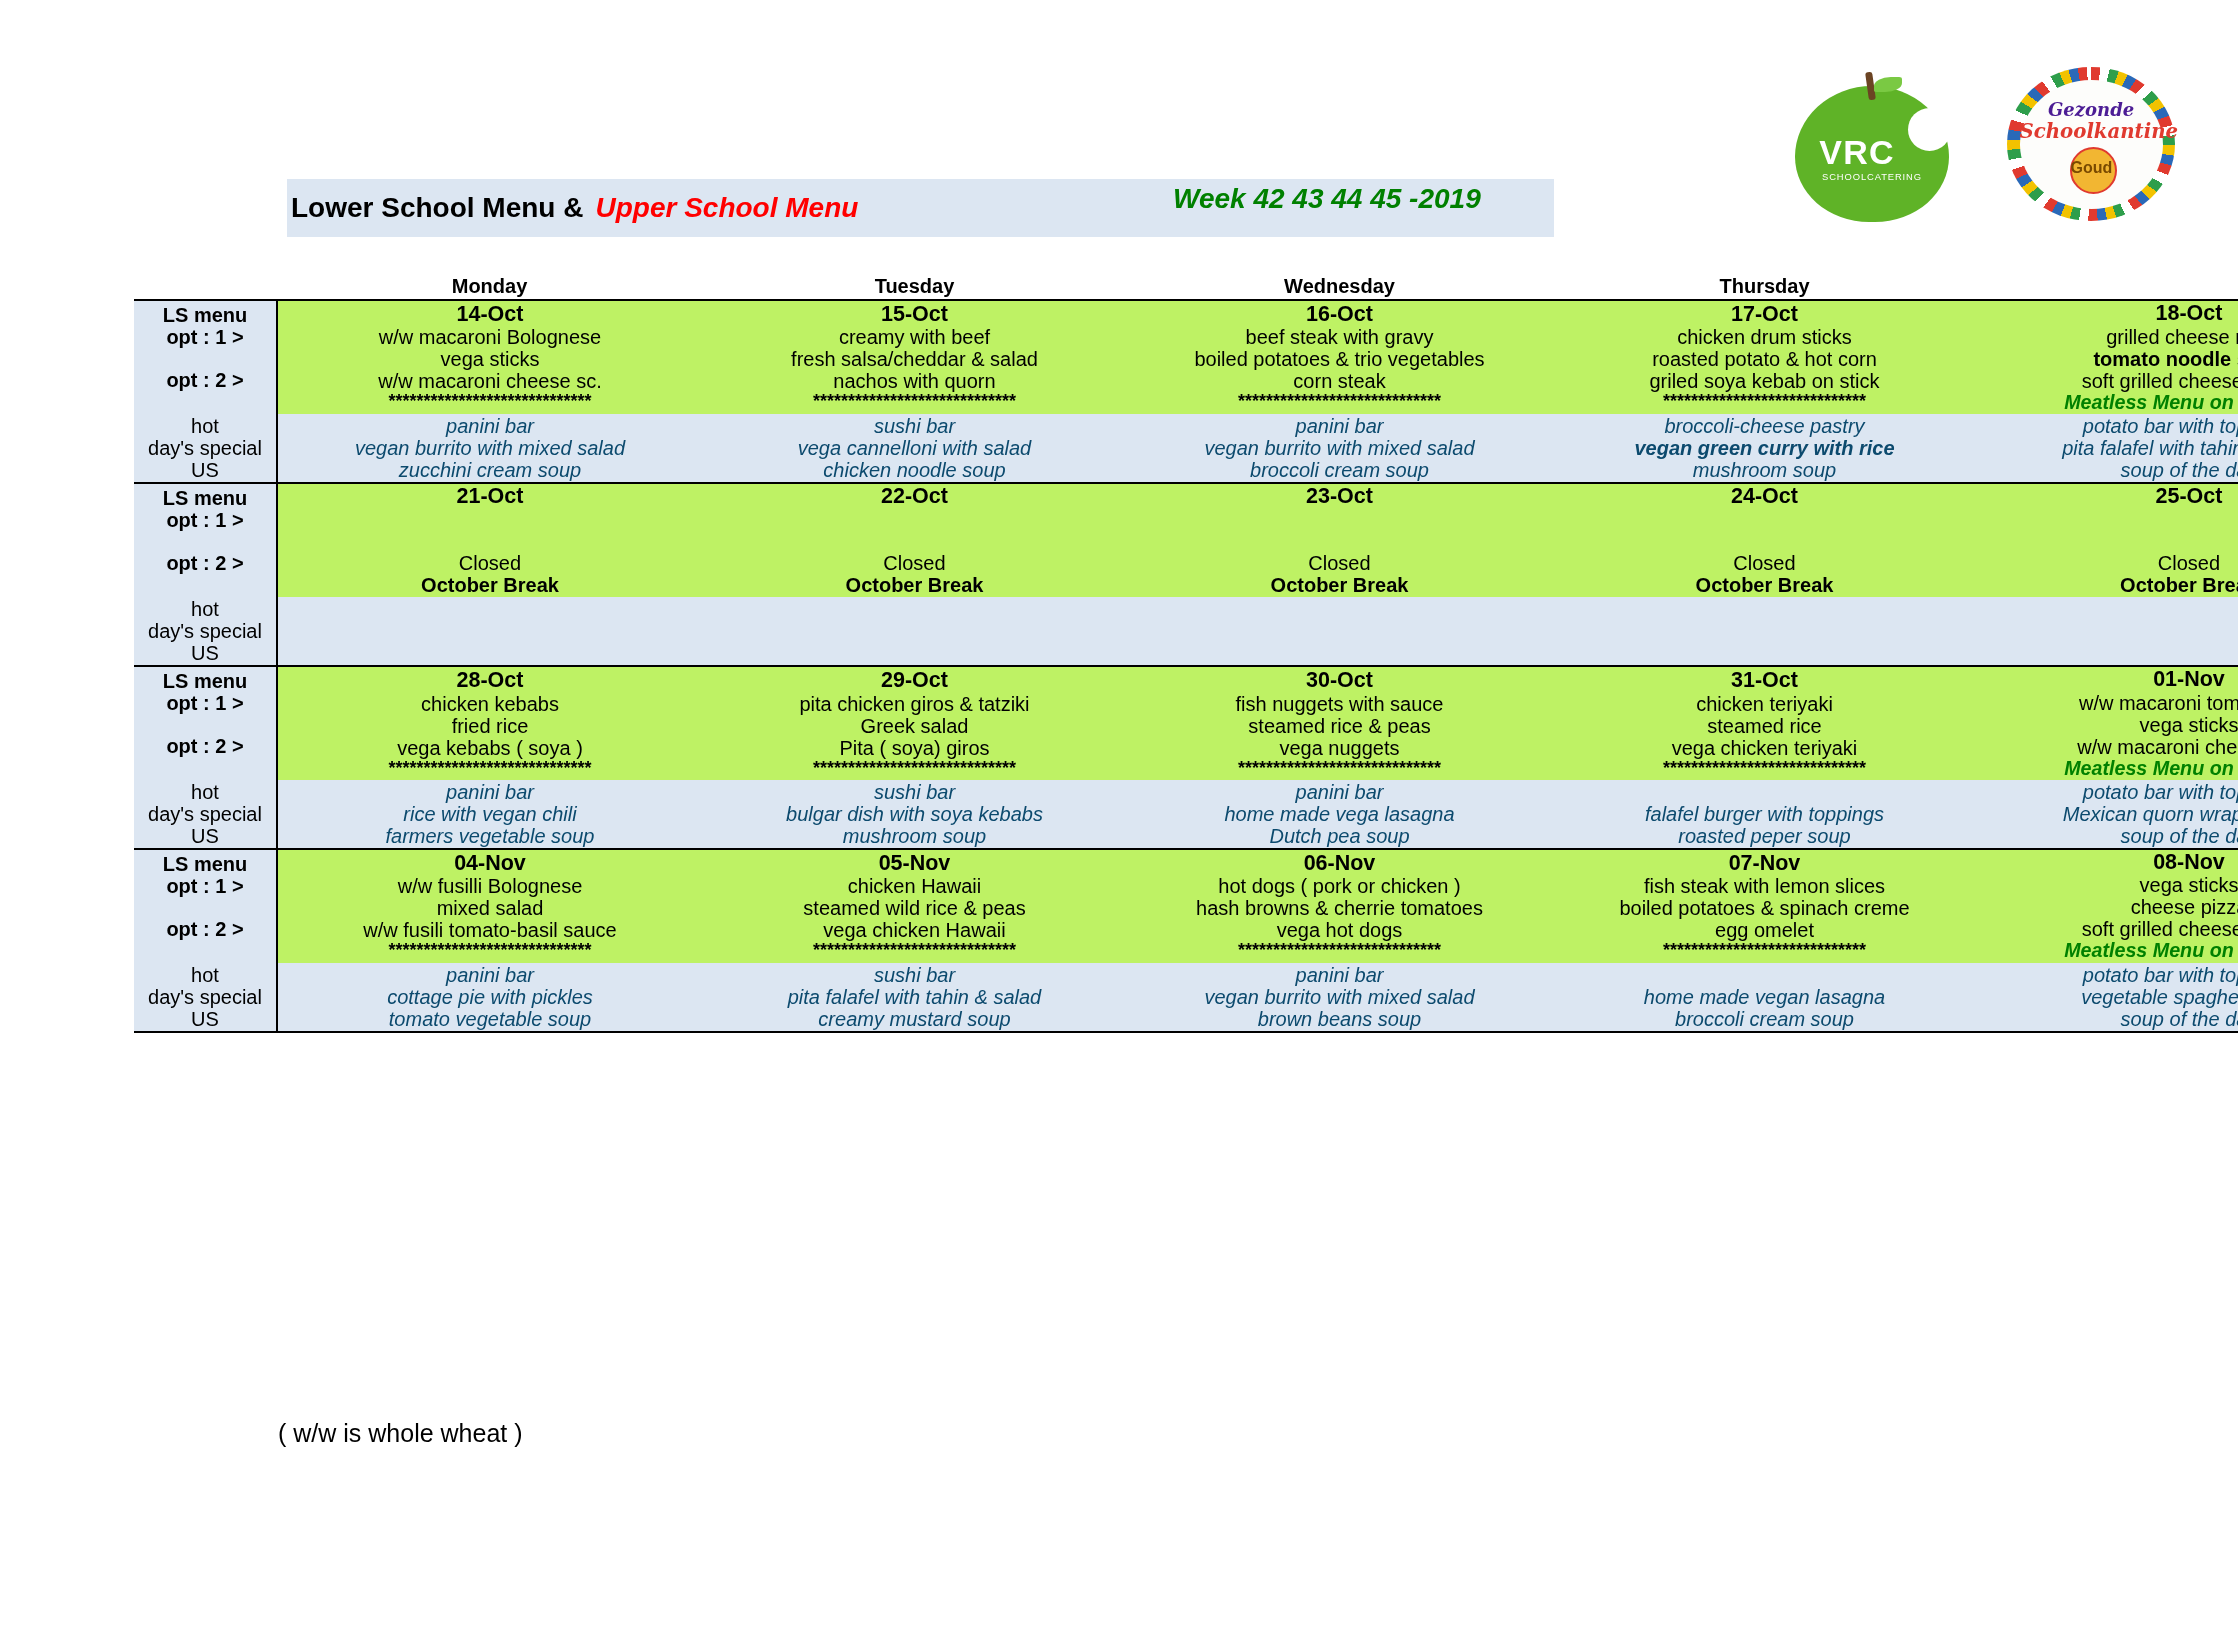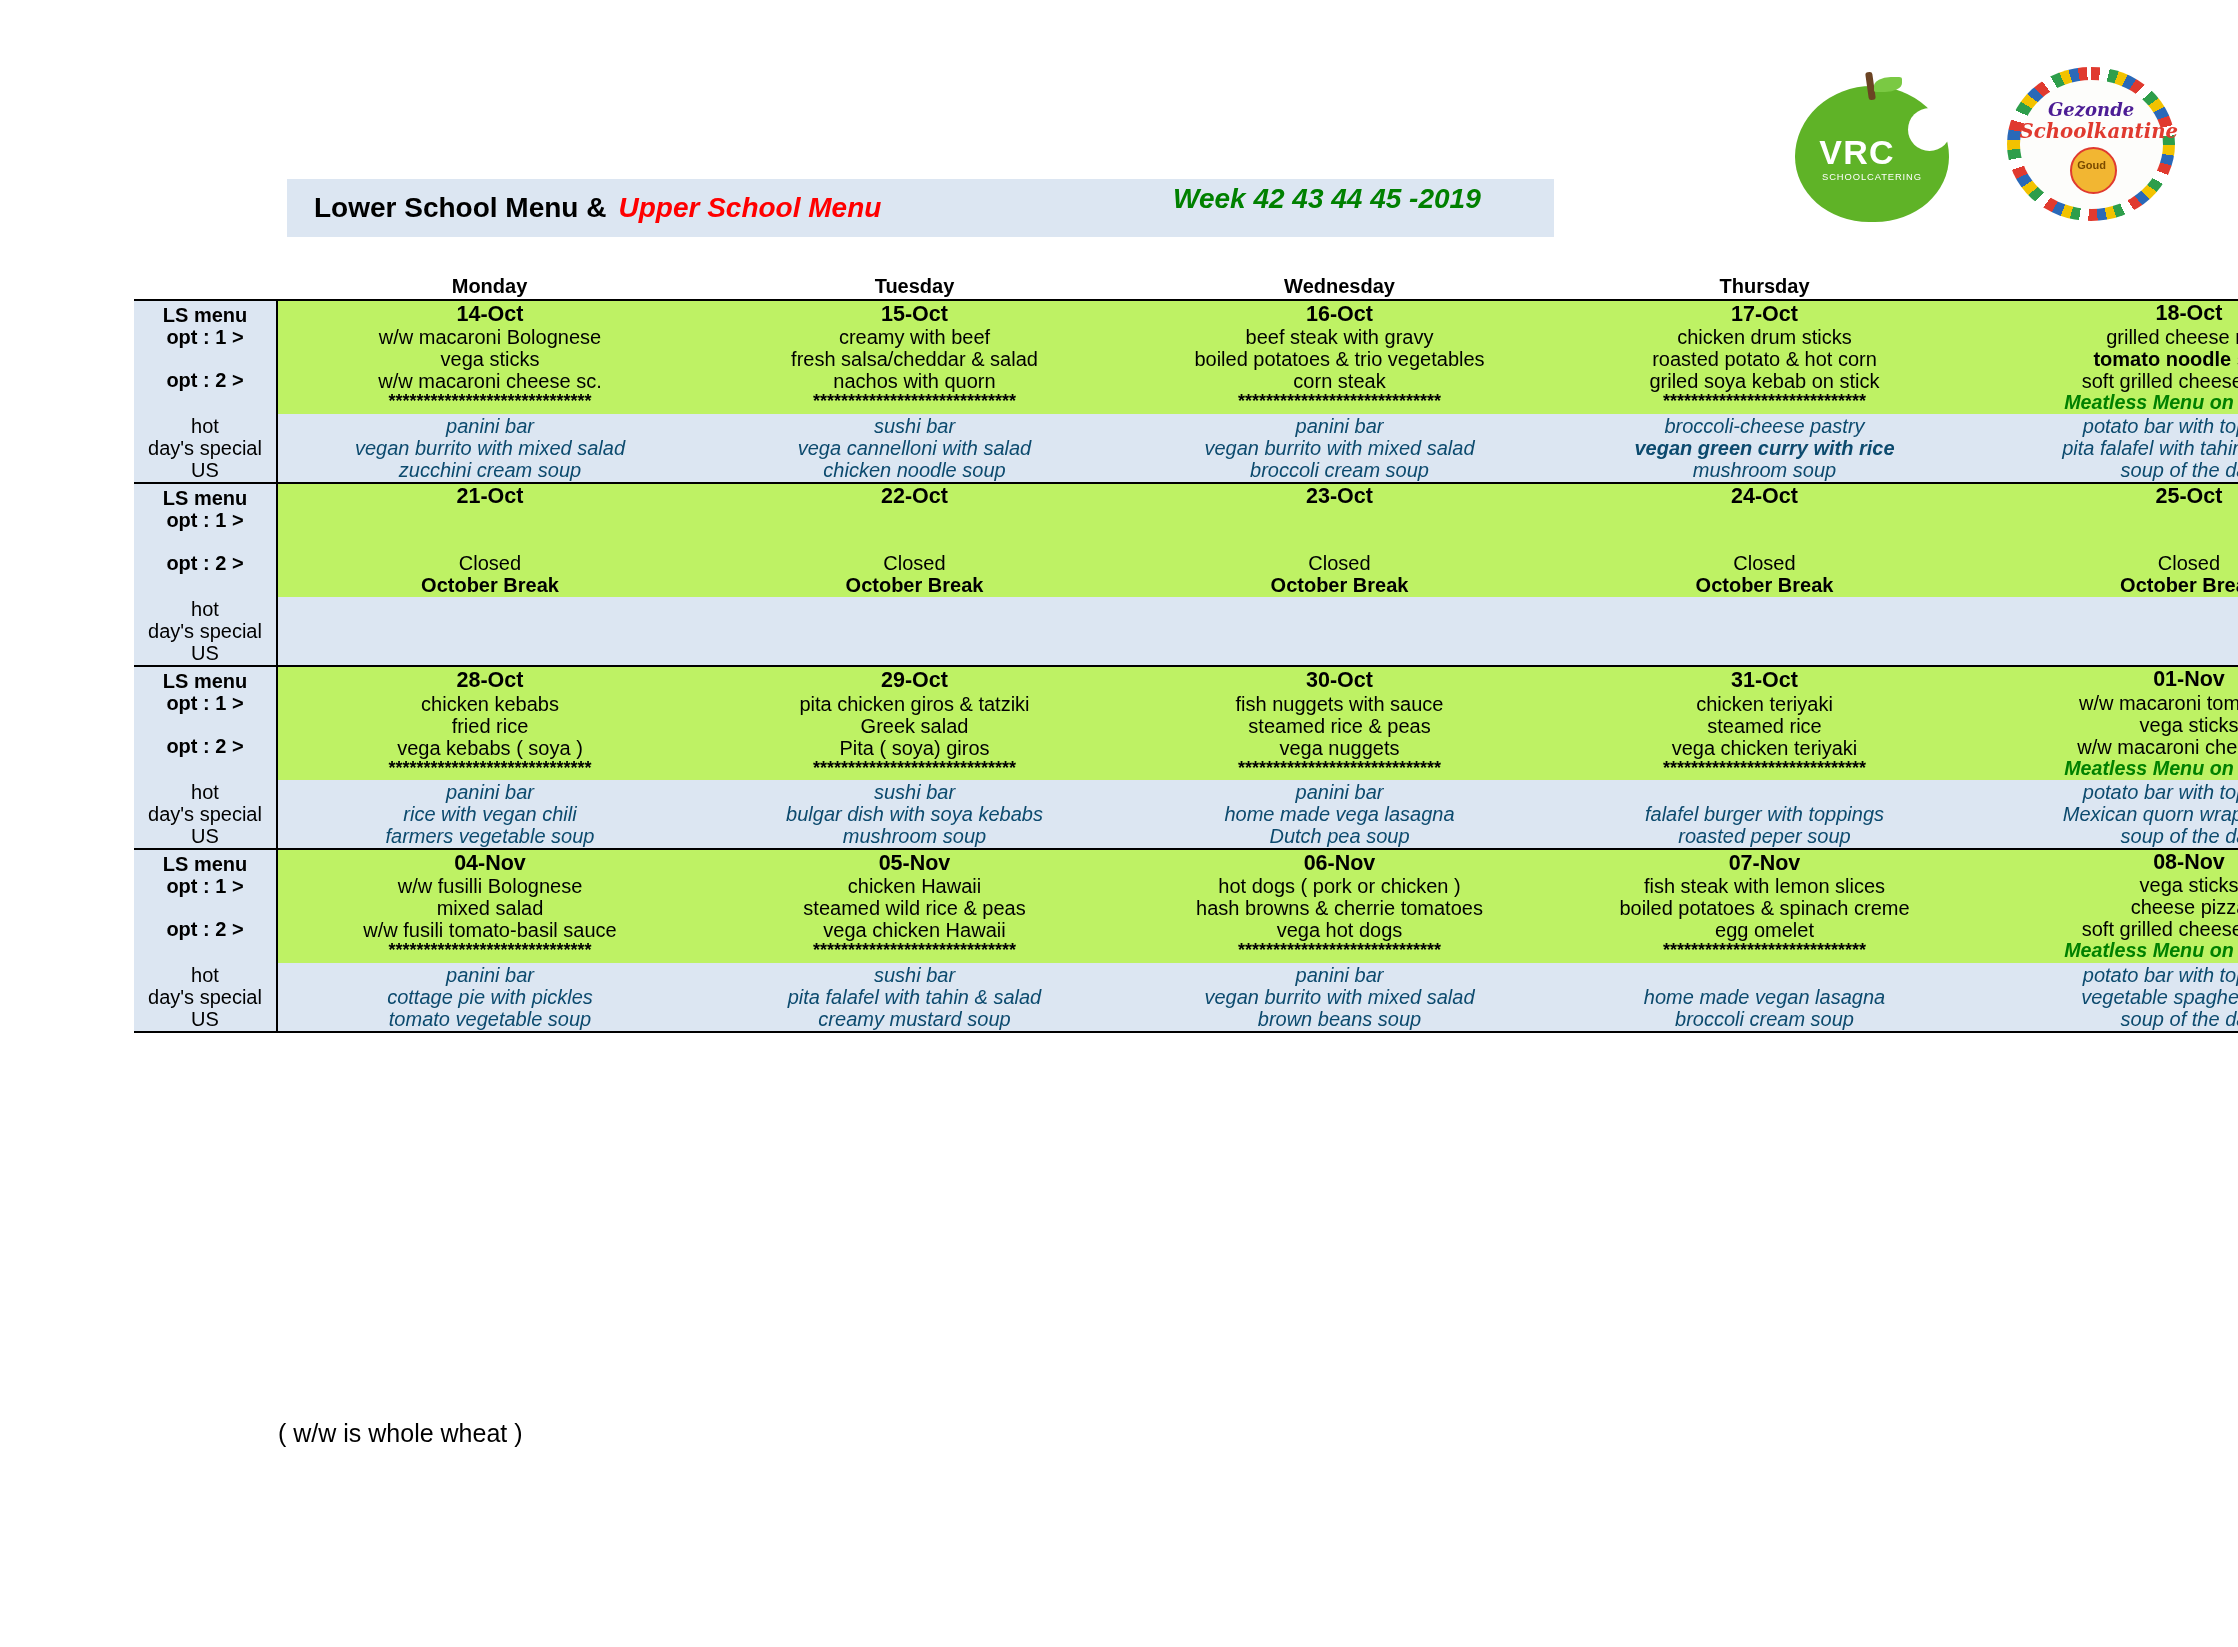--- a/index.html
+++ b/index.html
@@ -28,21 +28,21 @@
     width: 1267px;
     height: 58px;
     background: #dce6f2;
     display: flex;
     align-items: center;
   }
   .title-ls {
     font-size: 28px;
     font-weight: bold;
     color: #000000;
-    margin-left: 27px;
+    margin-left: 4px;
     white-space: nowrap;
   }
   .title-us {
     font-size: 28px;
     font-weight: bold;
     font-style: italic;
     color: #ff0000;
     margin-left: 12px;
     white-space: nowrap;
   }
@@ -171,21 +171,21 @@
     width: 43px; height: 43px;
     border-radius: 50%;
     background: #f2b632;
     border: 2.2px solid #e03a2f;
   }
   .gsk-badge-text {
     position: absolute;
     left: 71px; top: 92px;
     width: 43px;
     text-align: center;
-    font-size: 11px;
+    font-size: 16px;
     font-weight: bold;
     color: #7a4a00;
   }
 
   
   .menu-table {
     position: absolute;
     left: 134px;
     top: 273px;
     border-collapse: collapse;

